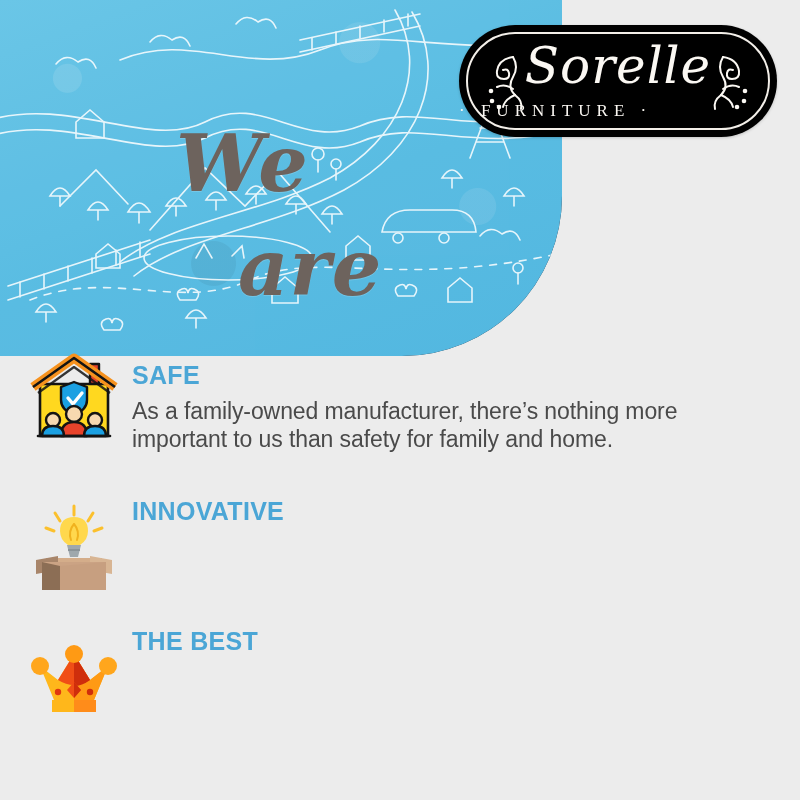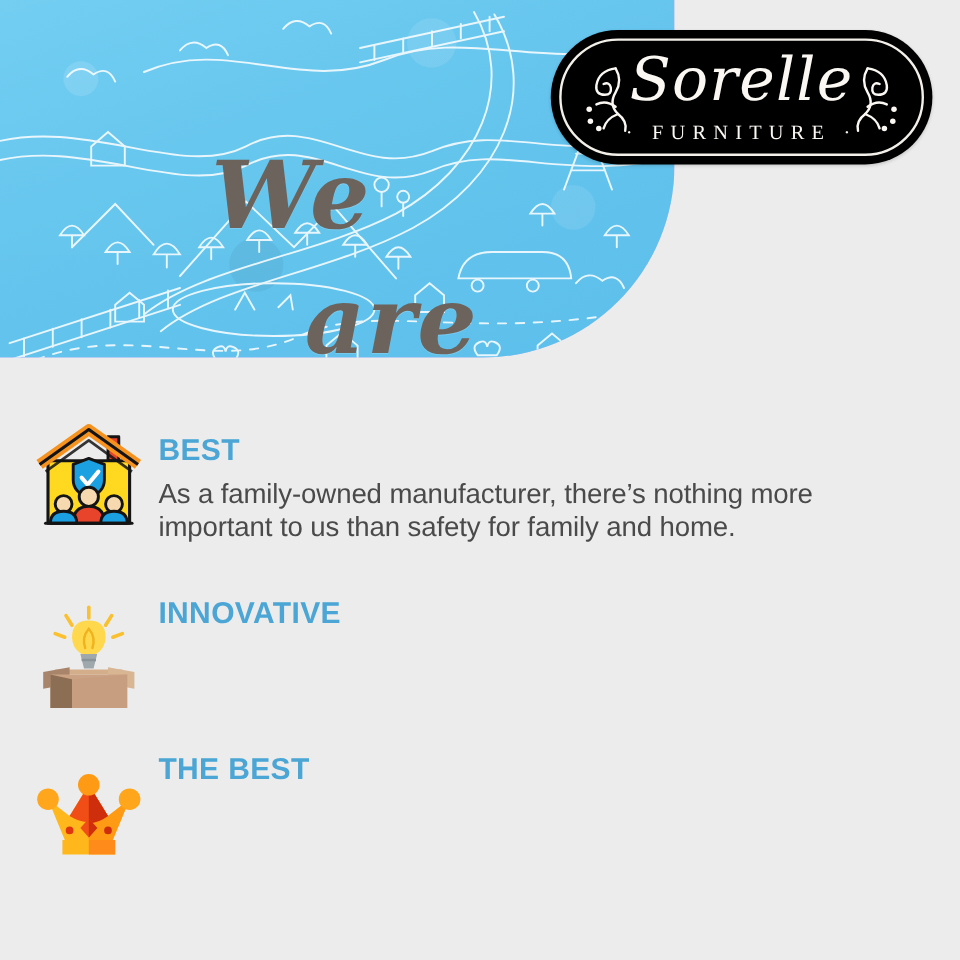--- a/index.html
+++ b/index.html
@@ -12,22 +12,22 @@
   #page {
     position: relative;
     width: 800px; height: 800px;
     background: #ececec;
   }
 
   
   .hero {
     position: absolute;
     left: 0; top: 0;
-    width: 562px; height: 298px;
-    background: #c4b5fd;
+    width: 562px; height: 356px;
+    background: #0f172a;
     border-bottom-right-radius: 160px;
     overflow: hidden;
   }
   .hero-texture {
     position: absolute; inset: 0;
     background:
       radial-gradient(circle at 12% 22%, rgba(255,255,255,0.13) 0 14px, rgba(0,0,0,0) 15px),
       radial-gradient(circle at 64% 12%, rgba(255,255,255,0.10) 0 20px, rgba(0,0,0,0) 21px),
       radial-gradient(circle at 38% 74%, rgba(0,0,0,0.05) 0 22px, rgba(0,0,0,0) 23px),
       radial-gradient(circle at 85% 58%, rgba(255,255,255,0.10) 0 18px, rgba(0,0,0,0) 19px),
@@ -39,21 +39,21 @@
   .hero-word {
     position: absolute;
     color: #6d635d;
     font-family: "DejaVu Serif", serif;
     font-style: italic;
     font-weight: 700;
     letter-spacing: 1px;
     text-shadow: 0 1px 0 rgba(255,255,255,.15);
   }
   .hero-word.w1 { left: 176px; top: 118px; font-size: 78px; }
-  .hero-word.w2 { left: 254px; top: 222px; font-size: 78px; }
+  .hero-word.w2 { left: 238px; top: 222px; font-size: 78px; }
 
   
   .logo-badge {
     position: absolute;
     left: 459px; top: 25px;
     width: 318px; height: 112px;
     background: #000000;
     border-radius: 56px;
     box-shadow: 0 1px 3px rgba(0,0,0,.18);
   }
@@ -70,21 +70,20 @@
     color: #fbf8f3;
     font-family: "DejaVu Serif", serif;
     font-style: italic;
     font-size: 50px;
     line-height: 1;
     letter-spacing: 1px;
   }
   .logo-sub {
     position: absolute;
     left: 0; right: 0; top: 76px;
-    text-align: center;
     color: #fbf8f3;
     font-family: "Liberation Serif", serif;
     font-size: 17px;
     letter-spacing: 6px;
   }
   .flourish { position: absolute; top: 26px; width: 54px; height: 62px; }
   .flourish.left  { left: 24px; }
   .flourish.right { right: 24px; transform: scaleX(-1); }
 
   
@@ -267,21 +266,21 @@
           <circle cx="25" cy="68" r="7" fill="#f7d9b0" stroke="#141414" stroke-width="2.4"></circle>
           <path d="M14 84 Q14 74 25 74 Q36 74 36 84 Z" fill="#1ba0e2" stroke="#141414" stroke-width="2.4" stroke-linejoin="round"></path>
 
           <circle cx="67" cy="68" r="7" fill="#f7d9b0" stroke="#141414" stroke-width="2.4"></circle>
           <path d="M56 84 Q56 74 67 74 Q78 74 78 84 Z" fill="#1ba0e2" stroke="#141414" stroke-width="2.4" stroke-linejoin="round"></path>
 
           <path d="M10 84 L82 84" stroke="#141414" stroke-width="2.6" stroke-linecap="round"></path>
         </svg>
       </div>
       <div class="feature-body">
-        <div class="feature-title">BEST</div>
+        <div class="feature-title">SAFE</div>
         <div class="feature-text">As a family-owned manufacturer, there’s nothing more important to us than safety for family and home.</div>
       </div>
     </div>
 
     <div class="feature f-innovative">
       <div class="feature-icon">
         <svg viewBox="0 0 92 96" width="92" height="96">
 
           <g stroke="#fbc02d" stroke-width="3" stroke-linecap="round">
             <path d="M46 6 L46 15"></path>

